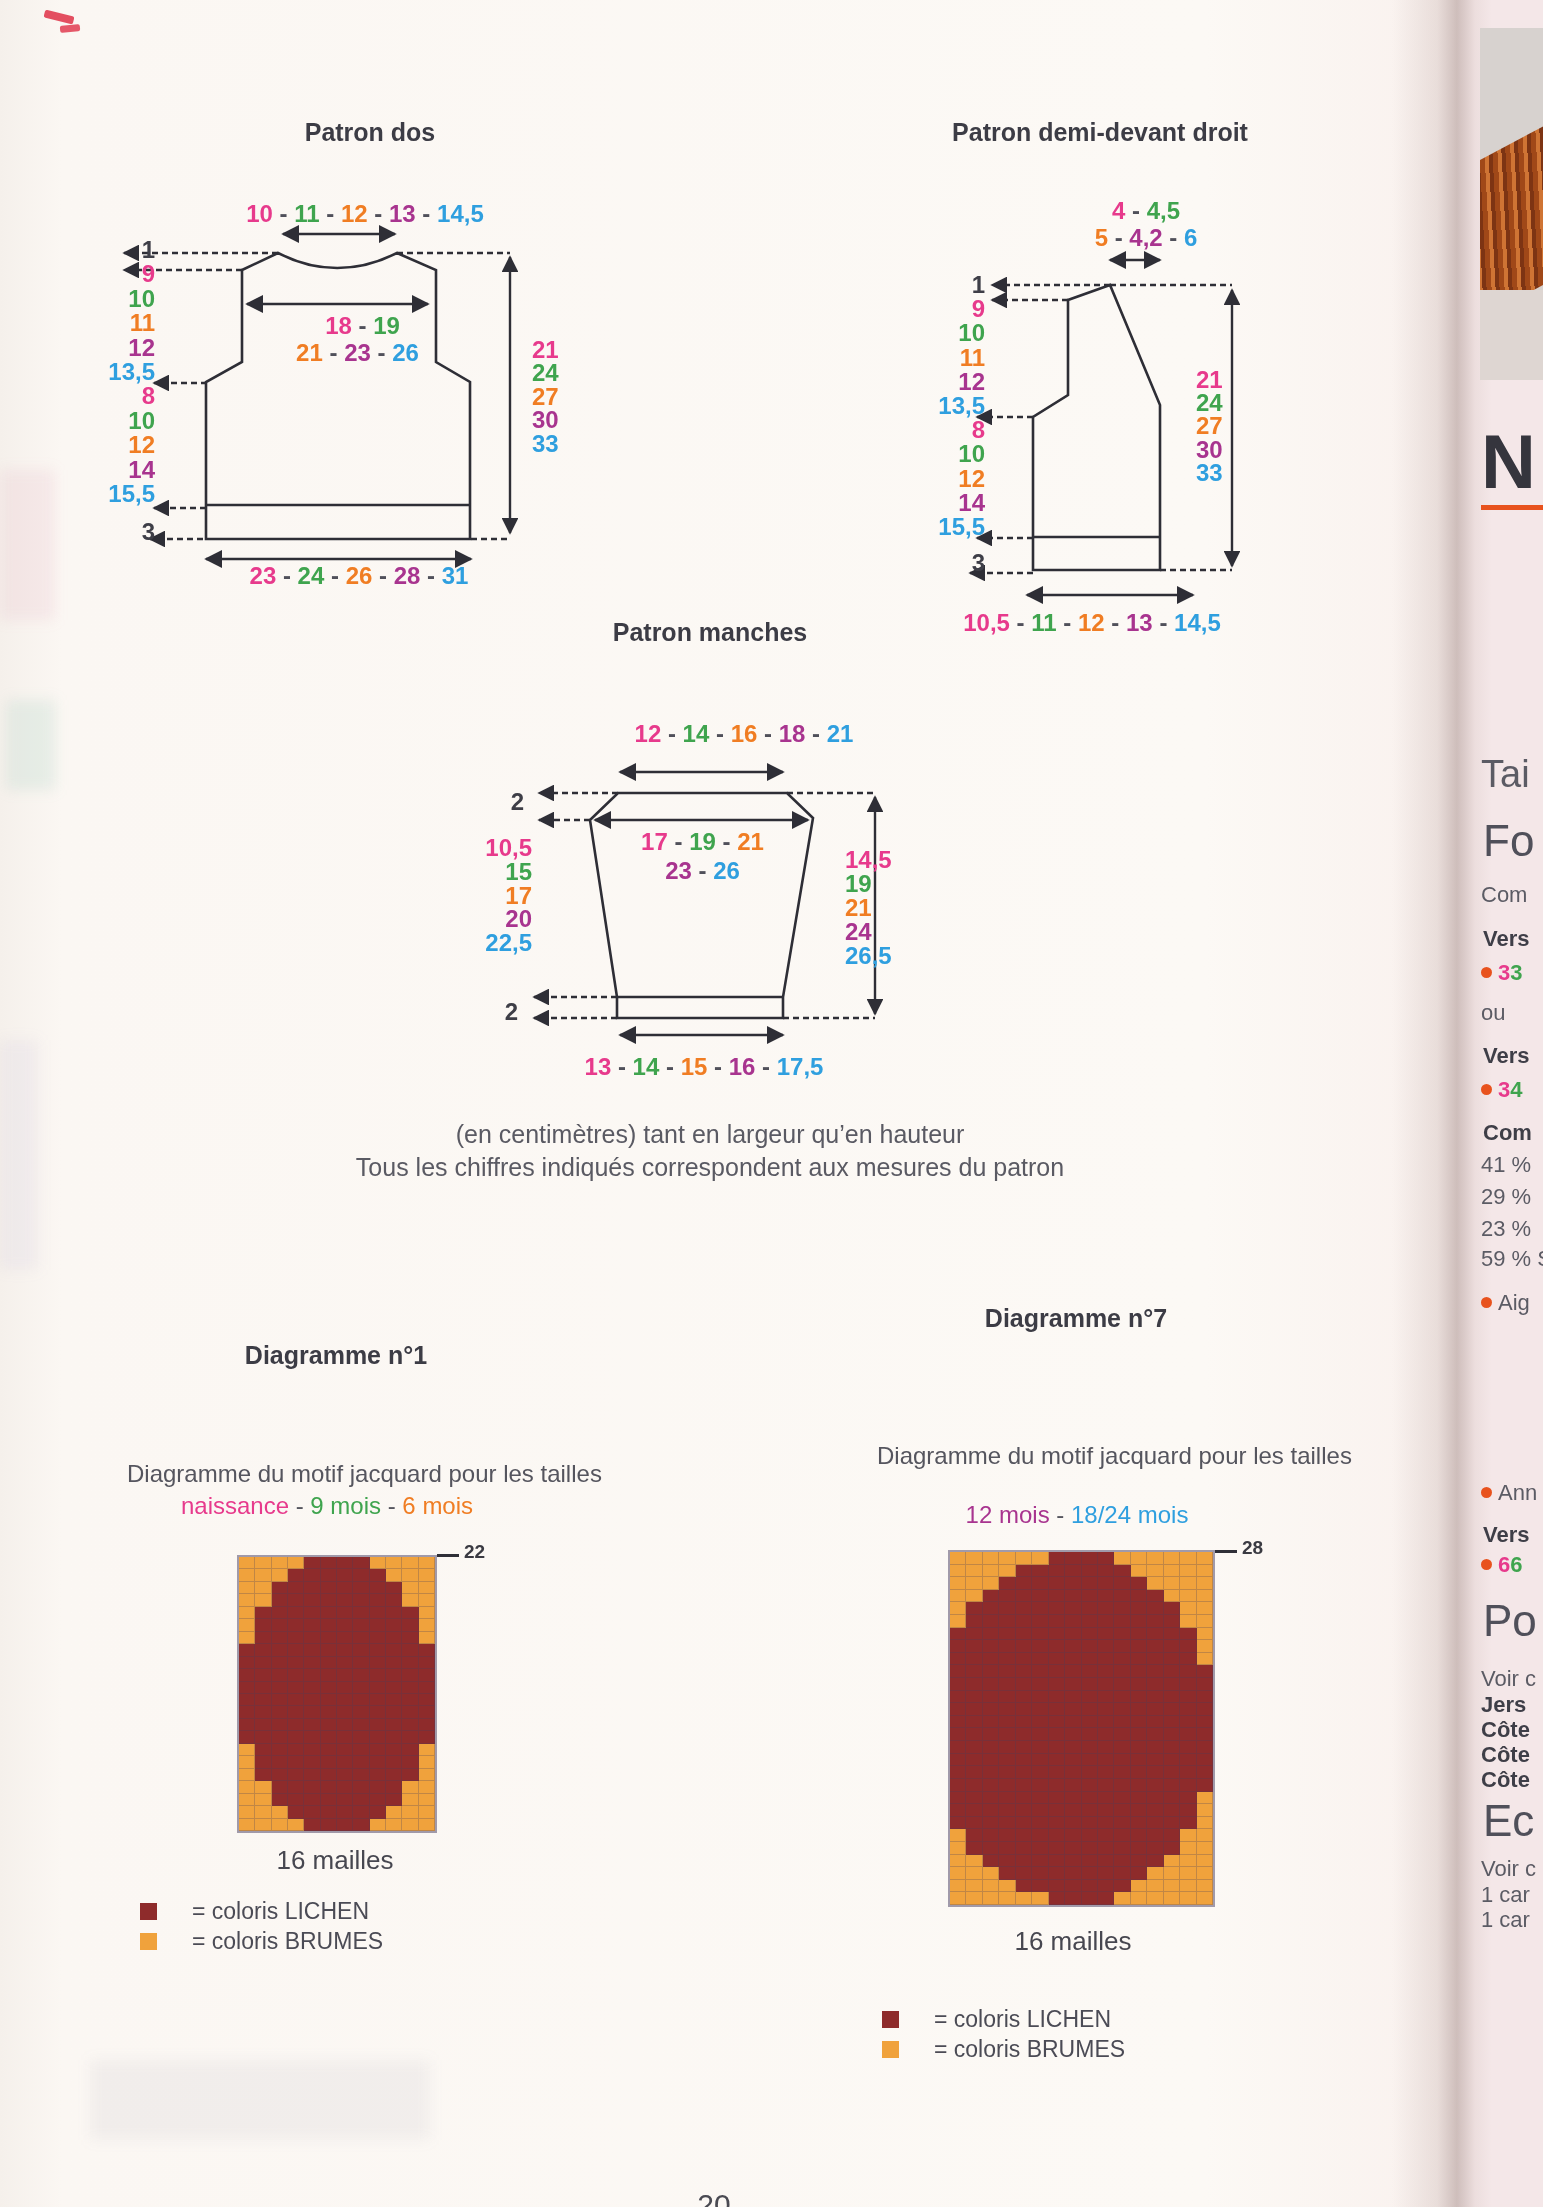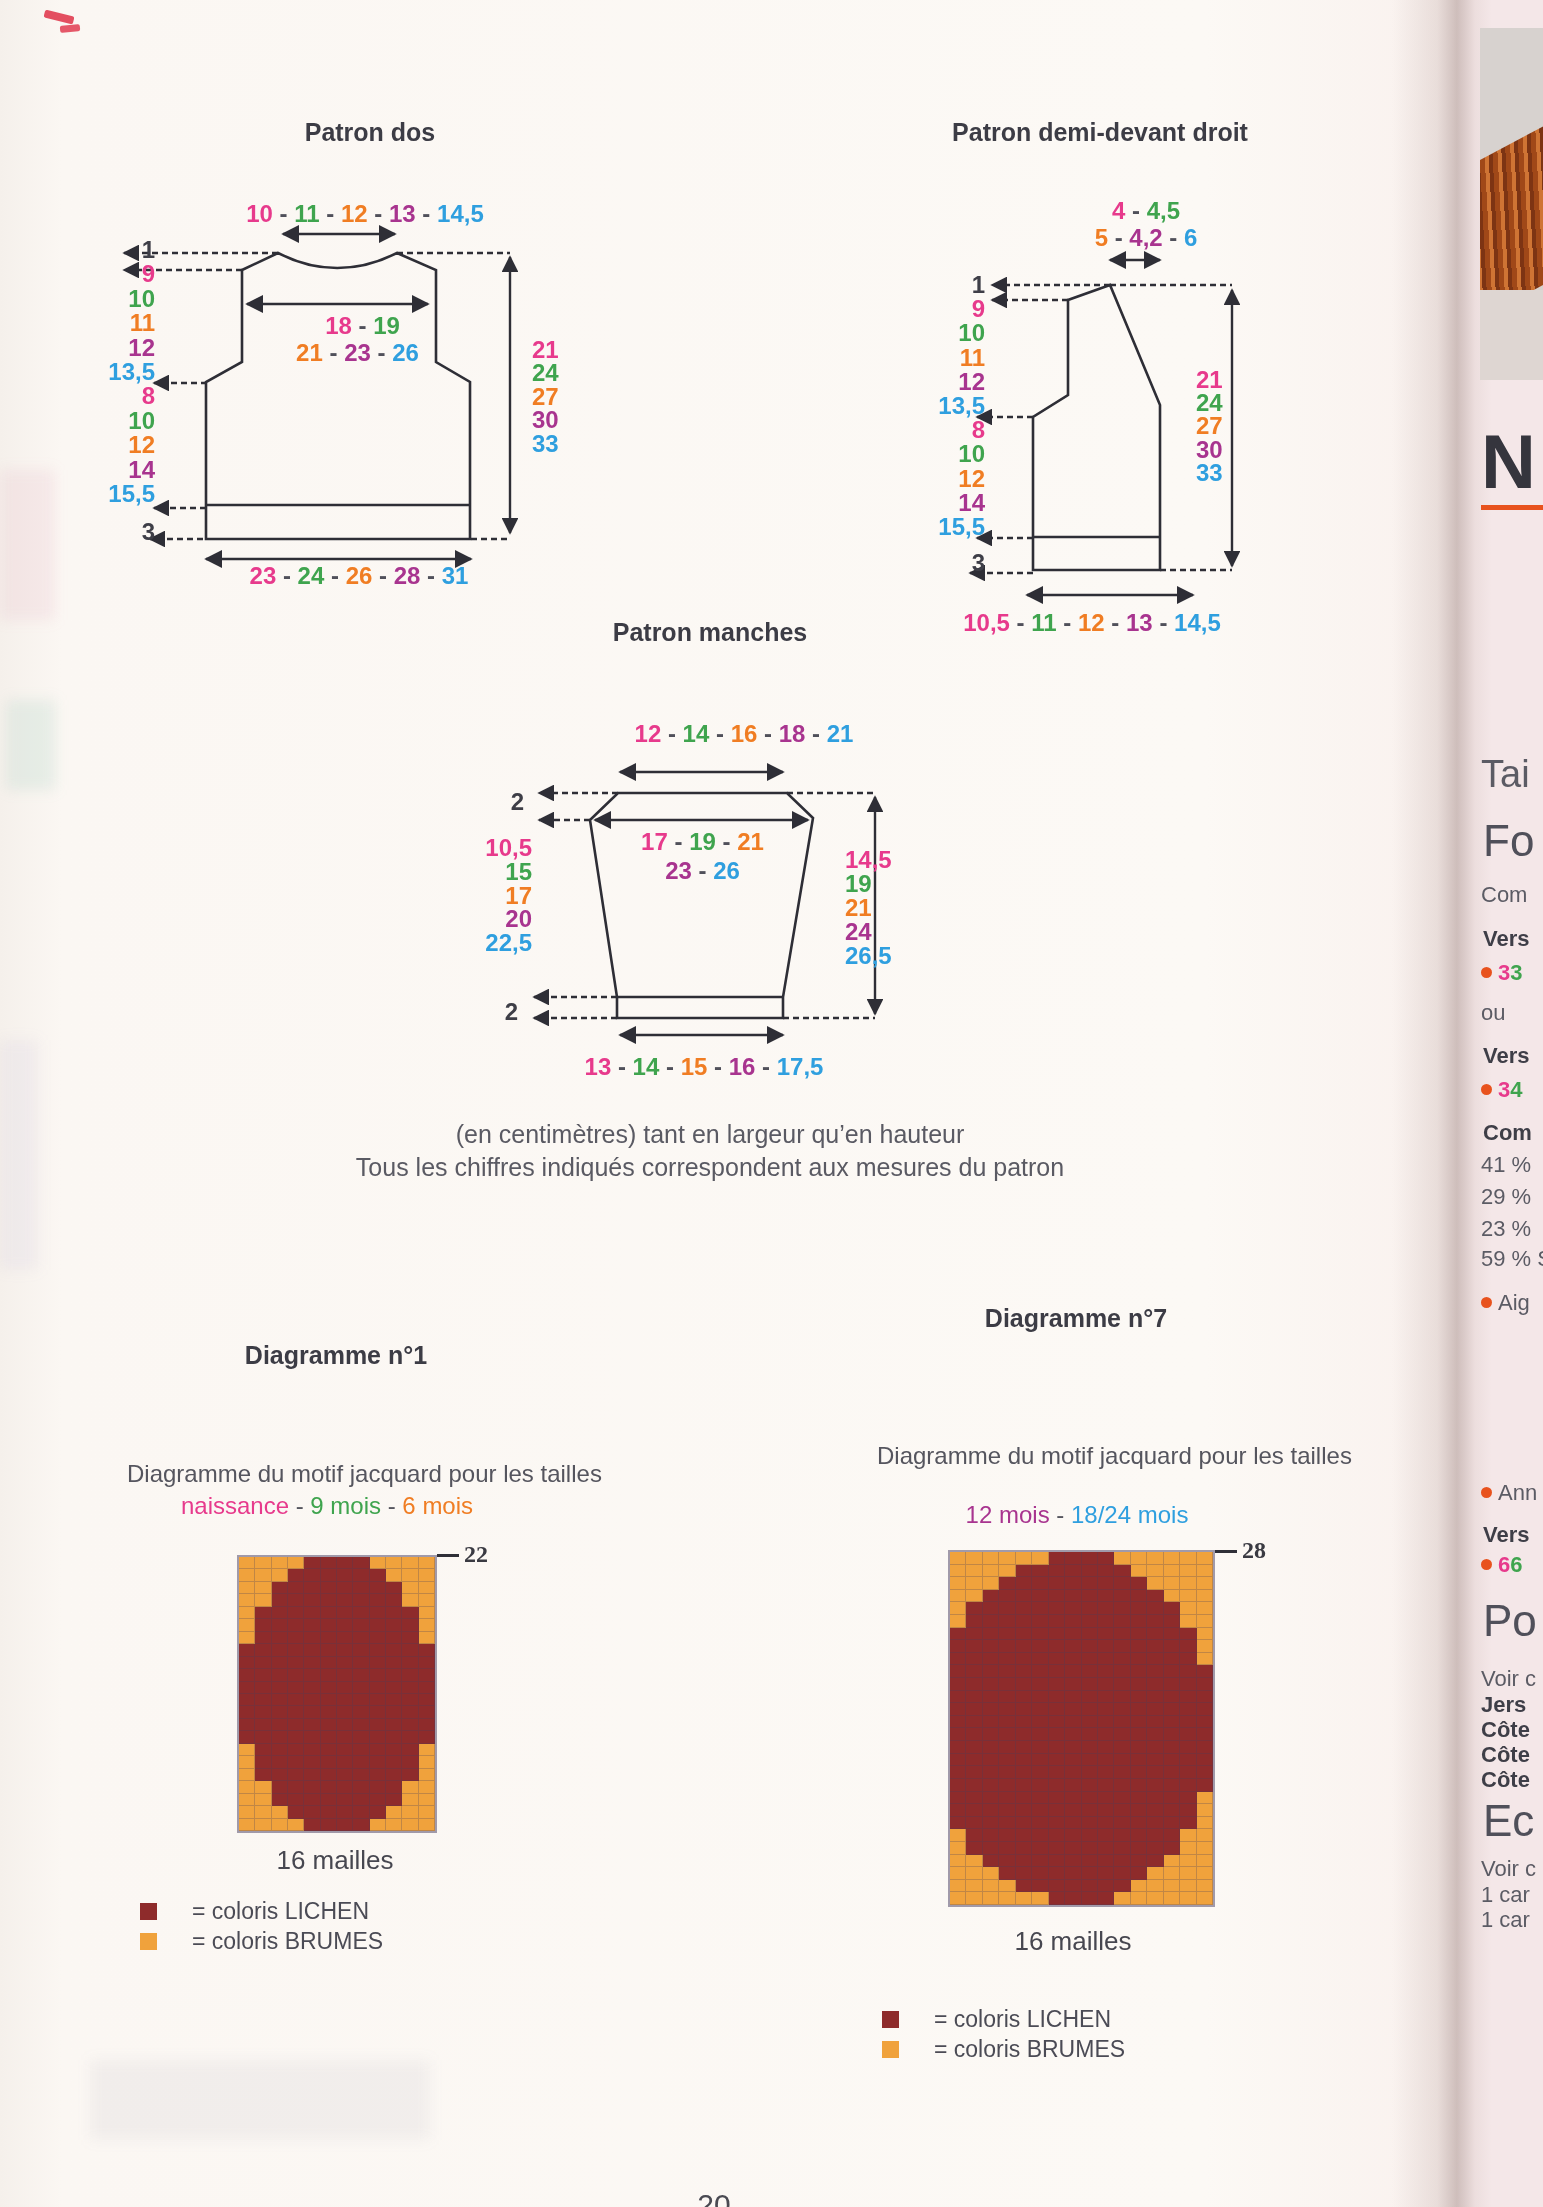--- a/index.html
+++ b/index.html
@@ -19,21 +19,21 @@
   .col-c div:last-child{margin-top:12px;}
   .col-d div{line-height:23.2px;}
   .col-e div{line-height:23.8px;}
   .col-f div{line-height:24px;}
   .caption{font-size:25px;color:#5a5a63;text-align:center;line-height:33px;}
   .subt{font-size:24px;color:#55555e;text-align:center;white-space:nowrap;}
   .mailles{font-size:26px;color:#474750;text-align:center;}
   .chart{box-sizing:border-box;border:2px solid rgba(70,60,95,.5);}
   .cell{box-sizing:border-box;border-right:1px solid rgba(70,60,95,.28);border-bottom:1px solid rgba(70,60,95,.28);}
   .tick{background:#2f2f37;height:3px;}
-  .ticklabel{font-weight:bold;font-size:24px;color:#3a3a42;font-family:Liberation Serif, serif;}
+  .ticklabel{font-weight:bold;font-size:19px;color:#3a3a42;}
   .legend-row{display:flex;align-items:center;height:30px;}
   .swatch{width:17px;height:17px;margin-right:35px;flex:0 0 auto;}
   .legend-text{font-size:23px;color:#4b4b55;white-space:nowrap;}
   .side{color:#5b5b64;font-size:22px;white-space:nowrap;z-index:3;}
   .side-b{color:#3e3e47;font-weight:bold;font-size:22px;white-space:nowrap;z-index:3;}
   .side-h{color:#50505a;font-size:44px;white-space:nowrap;z-index:3;}
   .bullet{display:inline-block;width:11px;height:11px;border-radius:50%;background:#e8521d;margin-right:6px;vertical-align:2px;}
   .ghost{filter:blur(7px);pointer-events:none;}
   svg{overflow:visible;}
 </style>

